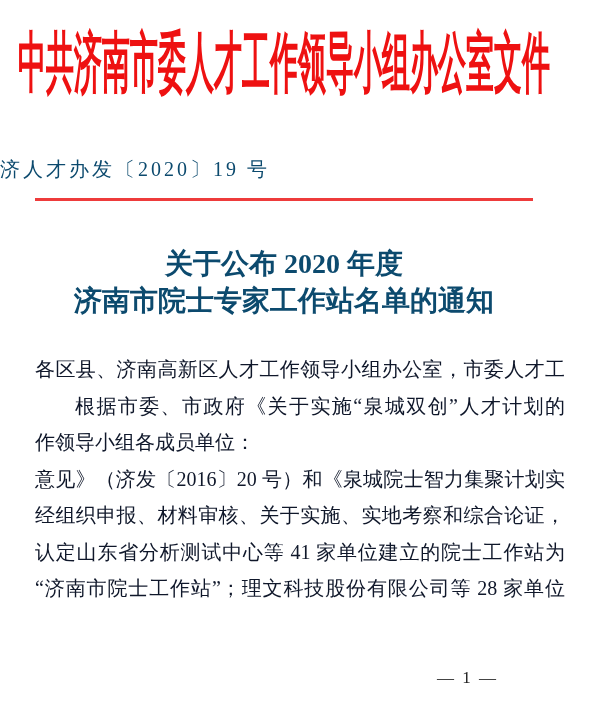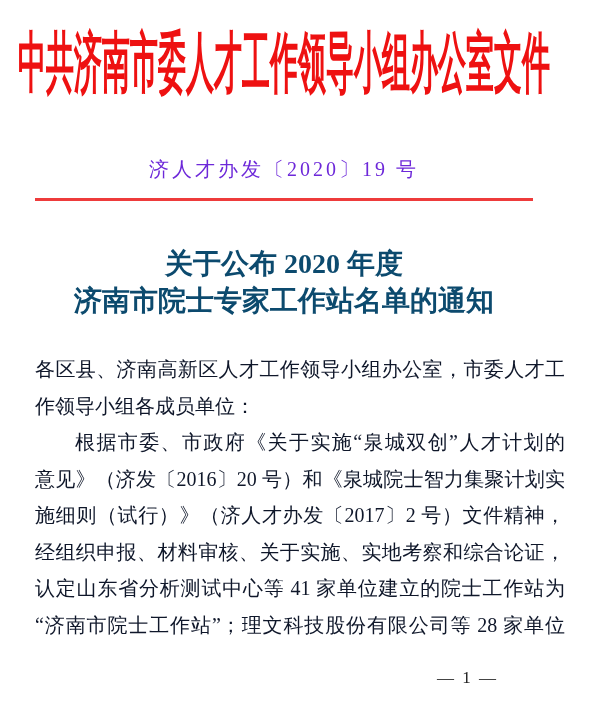--- a/index.html
+++ b/index.html
@@ -30,24 +30,24 @@
     font-size: 28px;
     font-weight: 900;
     letter-spacing: 0px;
     color: var(--header-red, #ee1111);
     transform: scaleY(2.35);
     transform-origin: center;
   }
   
   .doc-number {
     margin-top: 50px;
-    text-align: center;
+    text-align: left;
     font-size: 20px;
     letter-spacing: 3px;
-    color: #6d28d9;
+    color: #0c4a6e;
   }
   
   .red-line {
     margin: 15px 35px 0 35px;
     height: 3px;
     background: var(--divider-red, #ee3b3b);
   }
   
   .doc-title {
     margin-top: 44px;
@@ -94,24 +94,23 @@
 
   <div class="red-line"></div>
 
   <div class="doc-title">
     <div>关于公布 2020 年度</div>
     <div>济南市院士专家工作站名单的通知</div>
   </div>
 
   <div class="body-text">
       <div class="line stretch">各区县、济南高新区人才工作领导小组办公室，市委人才工</div>
+      <div class="line stretch indent">根据市委、市政府《关于实施“泉城双创”人才计划的</div>
       <div class="line">作领导小组各成员单位：</div>
-      <div class="line stretch indent">根据市委、市政府《关于实施“泉城双创”人才计划的</div>
       <div class="line stretch">意见》（济发〔2016〕20 号）和《泉城院士智力集聚计划实</div>
-      <div class="line stretch">施细则（试行）》（济人才办发〔2017〕2 号）文件精神，</div>
       <div class="line stretch">经组织申报、材料审核、关于实施、实地考察和综合论证，</div>
       <div class="line stretch">认定山东省分析测试中心等 41 家单位建立的院士工作站为</div>
       <div class="line stretch">“济南市院士工作站”；理文科技股份有限公司等 28 家单位</div>
     </div>
 
   <div class="page-number">— 1 —</div>
 
 </div>
 
 </body></html>

